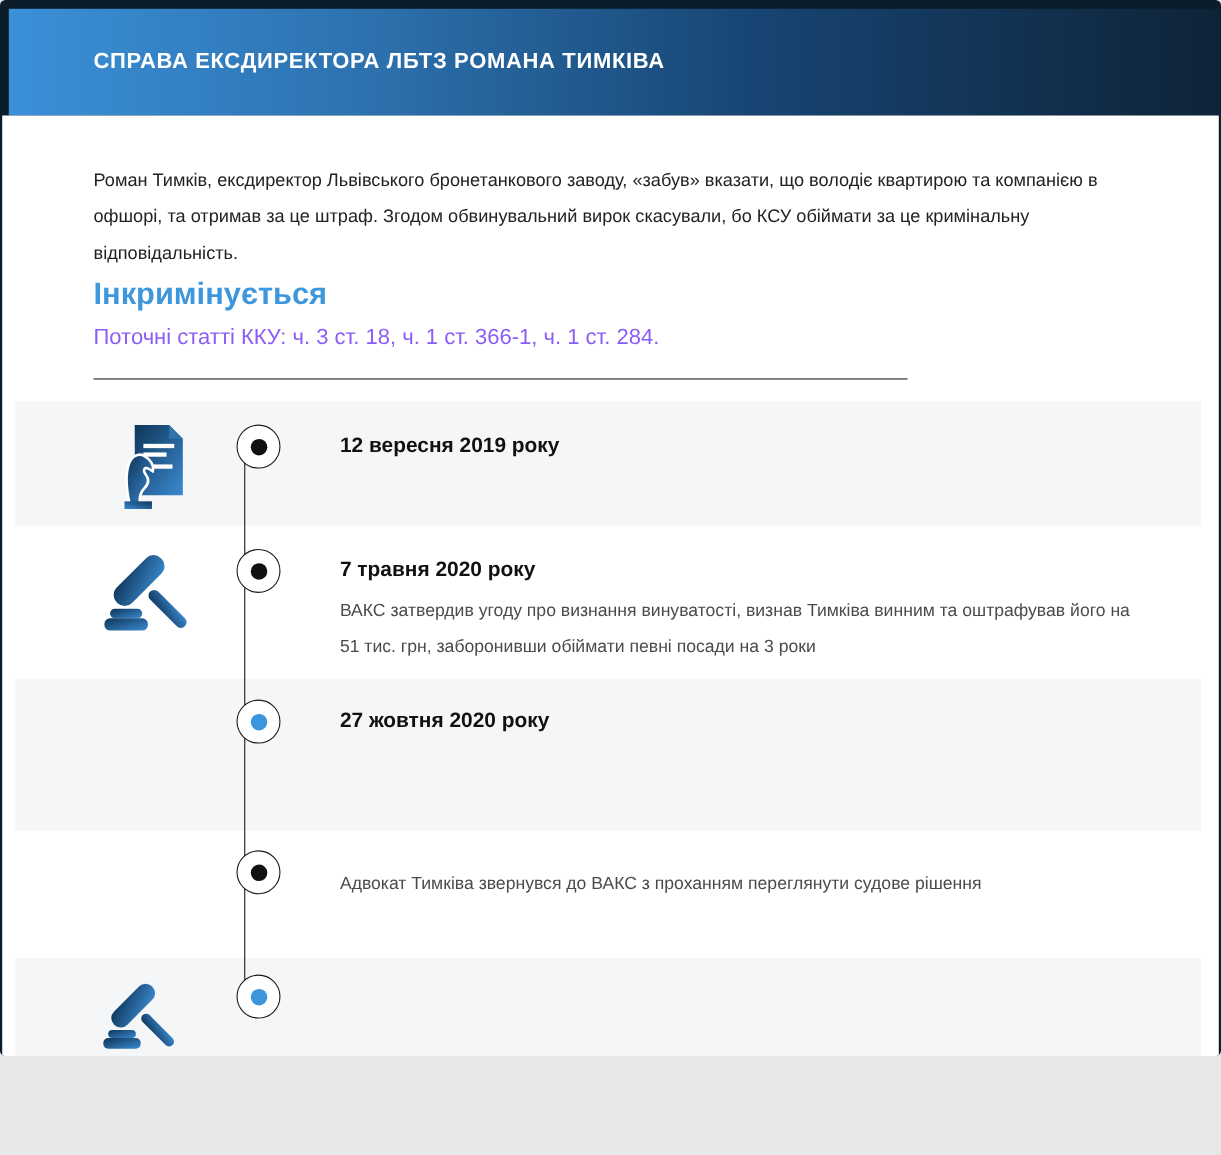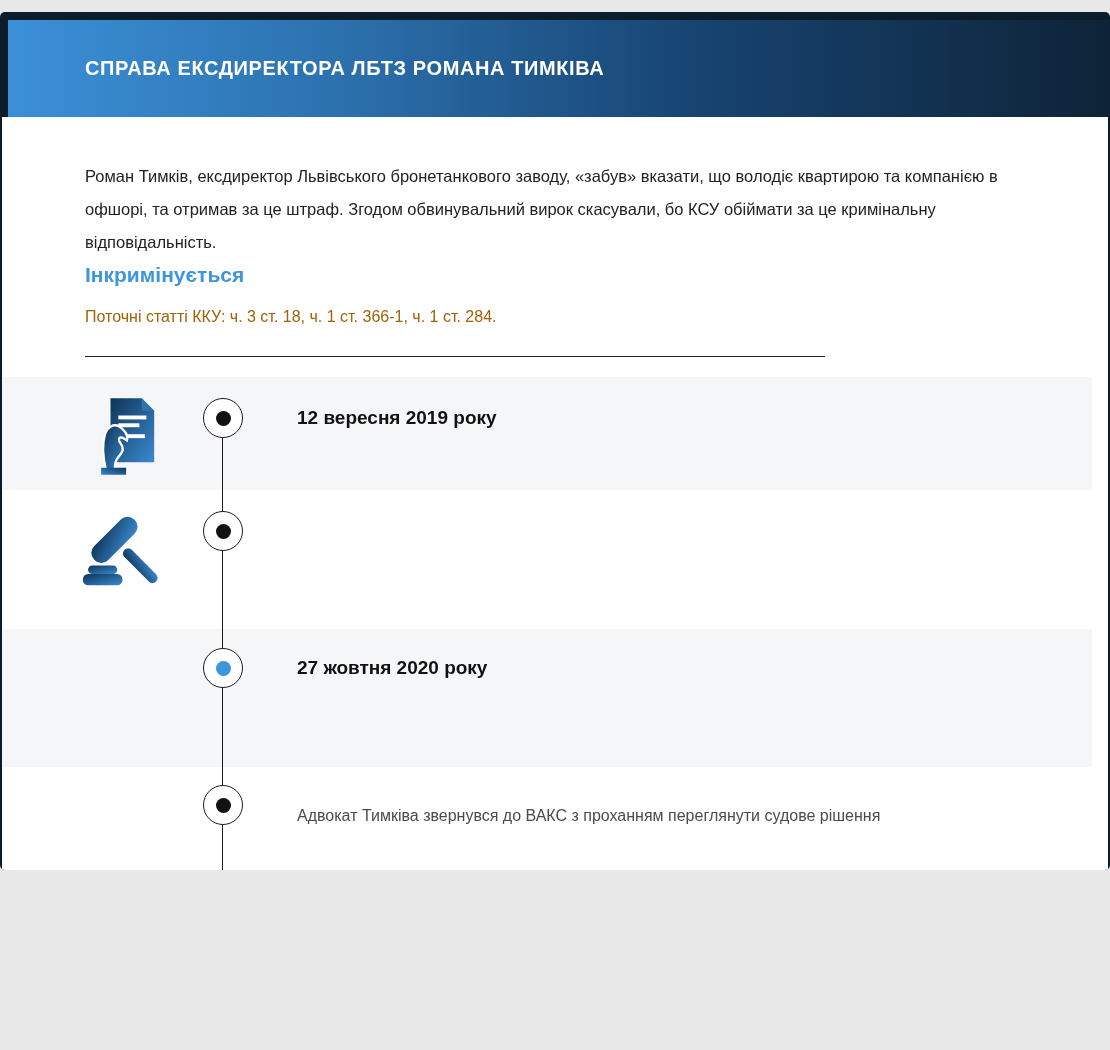--- a/index.html
+++ b/index.html
@@ -1,18 +1,18 @@
 <!DOCTYPE html>
 <html lang="uk"><head>
 <meta charset="utf-8">
 <style>
   html,body{margin:0;padding:0;background:#e8e8e8;}
   *{box-sizing:border-box;}
   .canvas{
-    position:relative;width:1110px;height:858px;margin:12px auto;
+    position:relative;width:1110px;height:960px;margin:0 auto;
     background:#0b1c2b;border-radius:5px;overflow:hidden;
     font-family:"Liberation Sans","DejaVu Sans",sans-serif;
   }
   
   .header{
     position:absolute;top:8px;left:8px;right:0;height:97px;
     background:linear-gradient(90deg,#3b90d8 0%,#2c71ae 30%,#174472 62%,#0e2337 100%);
     display:flex;align-items:center;
   }
   .header h1{
@@ -23,32 +23,32 @@
   .content{
     position:absolute;top:105px;left:2px;right:2px;height:874px;
     background:#ffffff;
   }
   .intro{
     position:absolute;top:26px;left:83px;width:935px;
     font-size:16.5px;line-height:33px;color:#222222;
   }
   .charges-heading{
     position:absolute;top:146px;left:83px;
-    font-size:21px;font-weight:800;
+    font-size:28px;font-weight:800;
   }
   .charges-articles{
     position:absolute;top:191px;left:83px;
-    font-size:16px;color:#a16207;
+    font-size:20px;color:#8b5cf6;
   }
   .rule{
     position:absolute;top:239px;left:83px;width:740px;height:0;
     border-top:1px solid #1e1e1e;
   }
   
-  .timeline{position:absolute;top:260px;left:0;right:16px;height:614px;}
+  .timeline{position:absolute;top:260px;left:0;right:16px;height:614px;padding-left:12px;}
   .tl-line{position:absolute;left:220px;top:41px;width:1px;height:500px;background:#1b1b1b;z-index:1;}
   .row{position:relative;width:100%;}
   .row.alt{background:#f5f6f8;}
   .r1{height:113px;}
   .r2{height:139px;}
   .r3{height:138px;}
   .r4{height:116px;}
   .r5{height:108px;}
   .node{
     position:absolute;left:201px;width:40px;height:40px;border-radius:50%;
@@ -145,20 +145,24 @@
               <rect x="16" y="24" width="66" height="23" rx="11" fill="url(#icg)"></rect>
               <rect x="43" y="52" width="12" height="52" rx="6" fill="url(#icg)"></rect>
             </g>
             <rect x="14" y="68" width="34" height="10" rx="5" fill="url(#icg)"></rect>
             <rect x="8" y="78" width="46" height="13" rx="6" fill="url(#icg)"></rect>
           </svg>
         </span>
         <span class="node">
             <span class="dot black"></span>
           </span>
+        <div class="etext">
+          <div class="edate">7 травня 2020 року</div>
+          <div class="edesc">ВАКС затвердив угоду про визнання винуватості, визнав Тимківа винним та оштрафував його на 51 тис. грн, заборонивши обіймати певні посади на 3 роки</div>
+        </div>
       </div>
 
       <div class="row r3 alt">
         <span class="node">
             <span class="dot blue"></span>
           </span>
         <div class="etext">
           <div class="edate">27 жовтня 2020 року</div>
         </div>
       </div>

